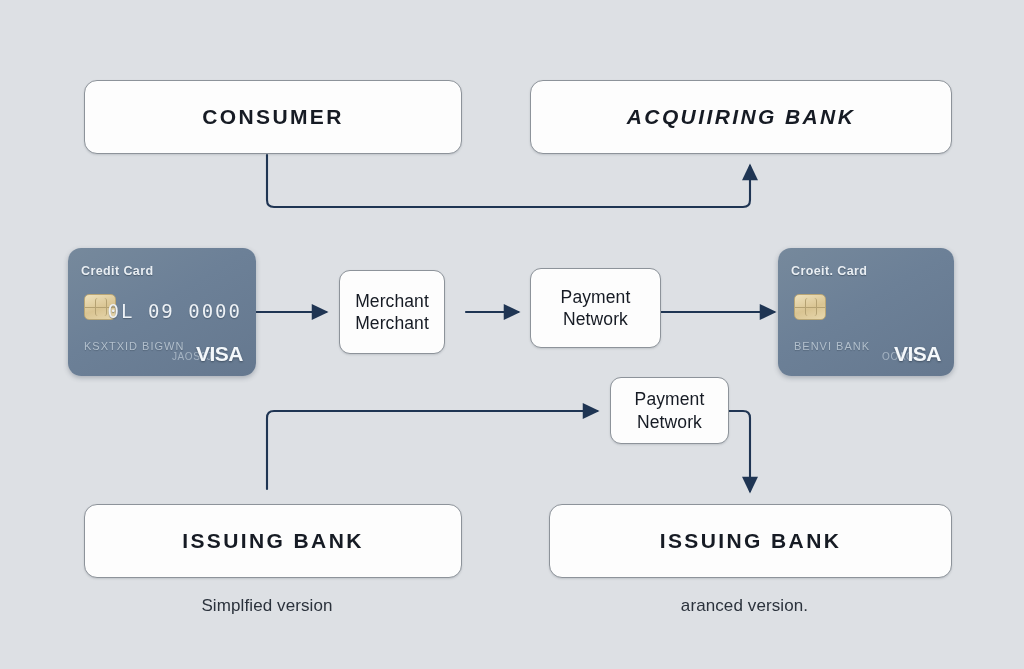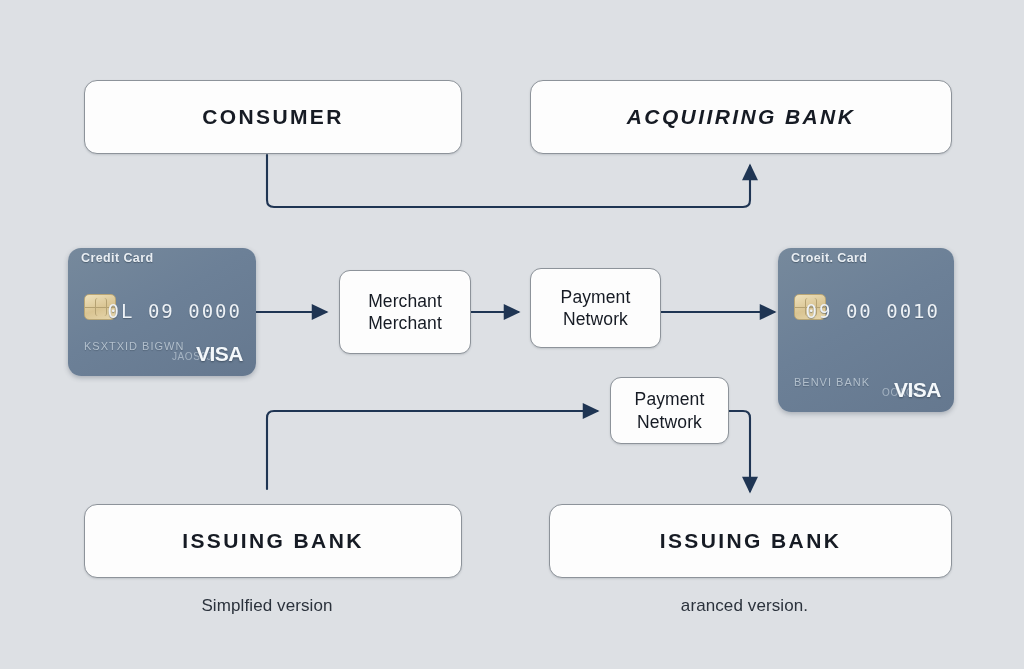--- a/index.html
+++ b/index.html
@@ -44,21 +44,21 @@
   
   .card{
     position:absolute;
     border-radius:13px;
     background:linear-gradient(150deg,#76899c 0%,#6c8097 45%,#65788f 100%);
     box-sizing:border-box;
     overflow:hidden;
     box-shadow:0 2px 5px rgba(45,58,75,.3);
   }
   .card-title{
-    position:absolute;left:13px;top:3px;
+    position:absolute;left:13px;top:16px;
     font-size:12.5px;font-weight:700;
     color:#e9eef3;letter-spacing:.4px;
     text-shadow:0 1px 1px rgba(40,55,70,.5);
   }
   .chip{
     position:absolute;left:16px;top:46px;
     width:30px;height:24px;border-radius:5px;
     background:linear-gradient(160deg,#efe2bd,#d9c492 55%,#e7d7ad);
     border:1px solid #b9a676;
   }
@@ -148,38 +148,37 @@
 
   <div class="card" style="left:68px;top:248px;width:188px;height:128px;">
     <div class="card-title">Credit Card</div>
     <div class="chip"></div>
     <div class="card-num">0L  09  0000</div>
     <div class="card-holder">KSXTXID  BIGWN</div>
     <div class="card-sub">JAOS6J</div>
     <div class="card-brand">VISA</div>
   </div>
 
-  <div class="node small" style="left:333px;top:270px;width:132px;height:84px;justify-content:center;">
+  <div class="node small" style="left:333px;top:270px;width:106px;height:84px;justify-content:center;">
     <span class="lines">
       <span>Merchant</span><br>
       <span>Merchant</span>
     </span>
   </div>
 
   <div class="node small" style="left:524px;top:268px;width:131px;height:80px;">
     <span class="lines">
       <span>Payment</span><br>
       <span>Network</span>
     </span>
   </div>
 
-  <div class="card" style="left:778px;top:248px;width:176px;height:164px;text-align:right;">
+  <div class="card" style="left:778px;top:248px;width:176px;height:128px;text-align:right;">
     <div class="card-title">Croeit. Card</div>
     <div class="chip"></div>
-    <div class="card-num">09  00  0010</div>
     <div class="card-holder">BENVI  BANK</div>
     <div class="card-sub">OOAO7</div>
     <div class="card-brand">VISA</div>
   </div>
 
   <div class="node small" style="left:604px;top:377px;width:119px;height:67px;">
     <span class="lines">
       <span>Payment</span><br>
       <span>Network</span>
     </span>

